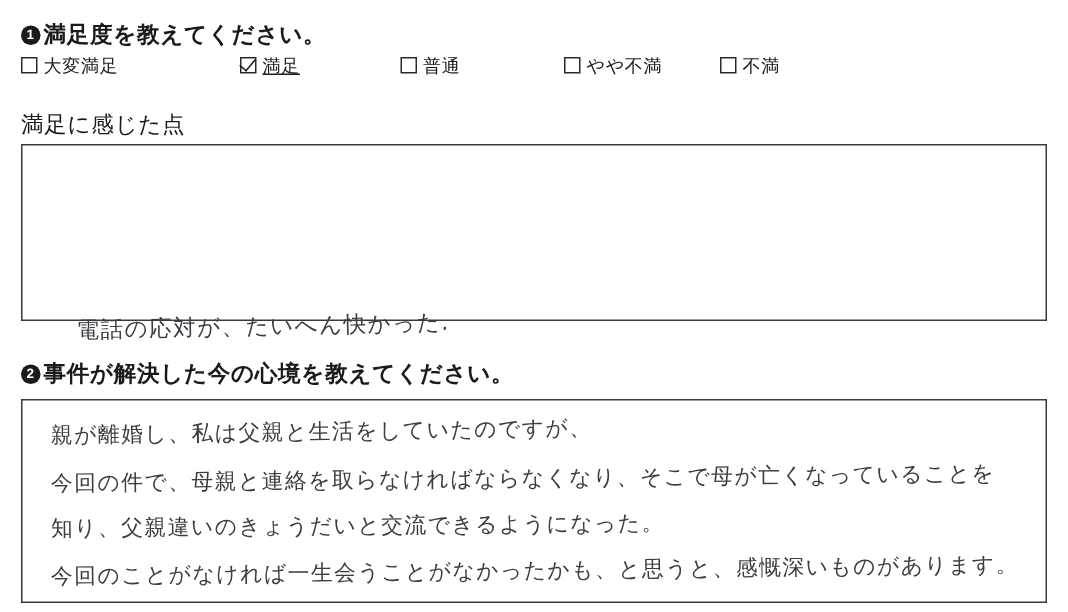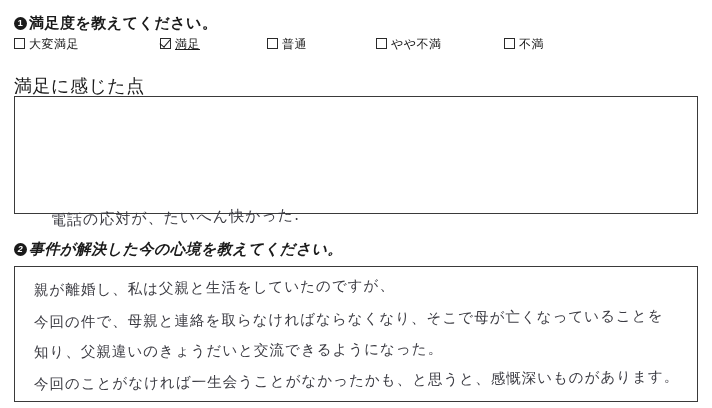--- a/index.html
+++ b/index.html
@@ -80,21 +80,21 @@
     height: 9px;
     border-right: 1.6px solid #1a1a1a;
     border-bottom: 1.6px solid #1a1a1a;
     transform: rotate(40deg);
   }
 
   .sub-label {
     position: absolute;
     left: 14px;
     top: 74px;
-    font-size: 18px;
+    font-size: 15px;
     letter-spacing: 0.5px;
   }
 
   .answer-box {
     position: absolute;
     border: 1px solid #3a3a3a;
     background: #ffffff;
     box-sizing: border-box;
   }
   #box1 {
@@ -105,21 +105,20 @@
   }
 
   .q2-heading {
     position: absolute;
     left: 14px;
     top: 240px;
     font-size: 15px;
     font-weight: 700;
     letter-spacing: 0.5px;
     white-space: nowrap;
-    font-style: italic;
   }
 
   #box2 {
     left: 14px;
     top: 266px;
     width: 684px;
     height: 136px;
   }
 
   
@@ -162,21 +161,21 @@
     </label>
     <label class="choice" style="left:146px;text-decoration:underline;">
       <span class="box checked"></span><span>満足</span>
     </label>
     <label class="choice" style="left:253px;">
       <span class="box"></span><span>普通</span>
     </label>
     <label class="choice" style="left:362px;">
       <span class="box"></span><span>やや不満</span>
     </label>
-    <label class="choice" style="left:490px;">
+    <label class="choice" style="left:466px;">
       <span class="box"></span><span>不満</span>
     </label>
   </div>
 
   <div class="sub-label">満足に感じた点</div>
 
   <div class="answer-box" id="box1">
     <div class="hand hw1">電話の応対が、たいへん快かった.</div>
   </div>
 

